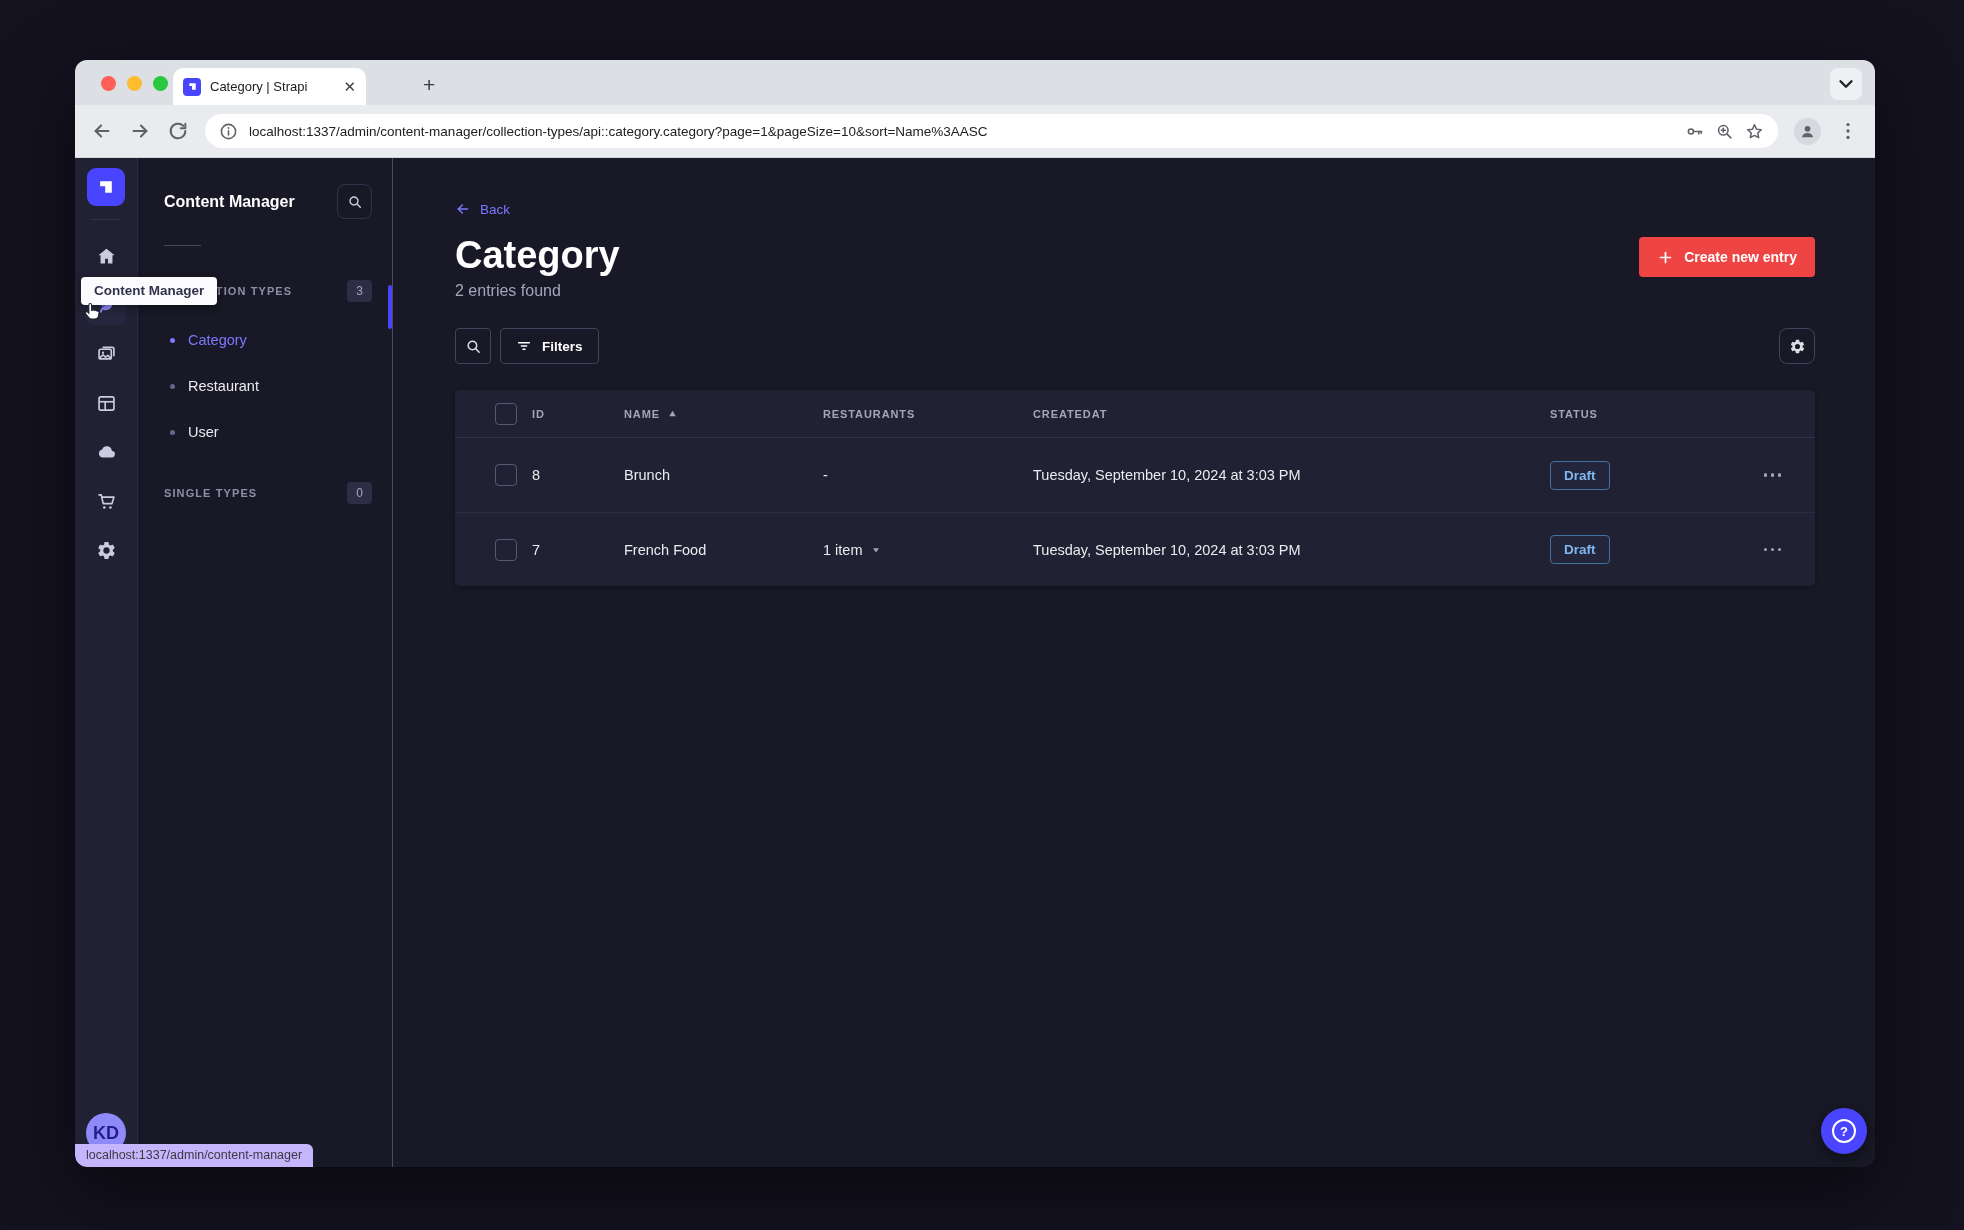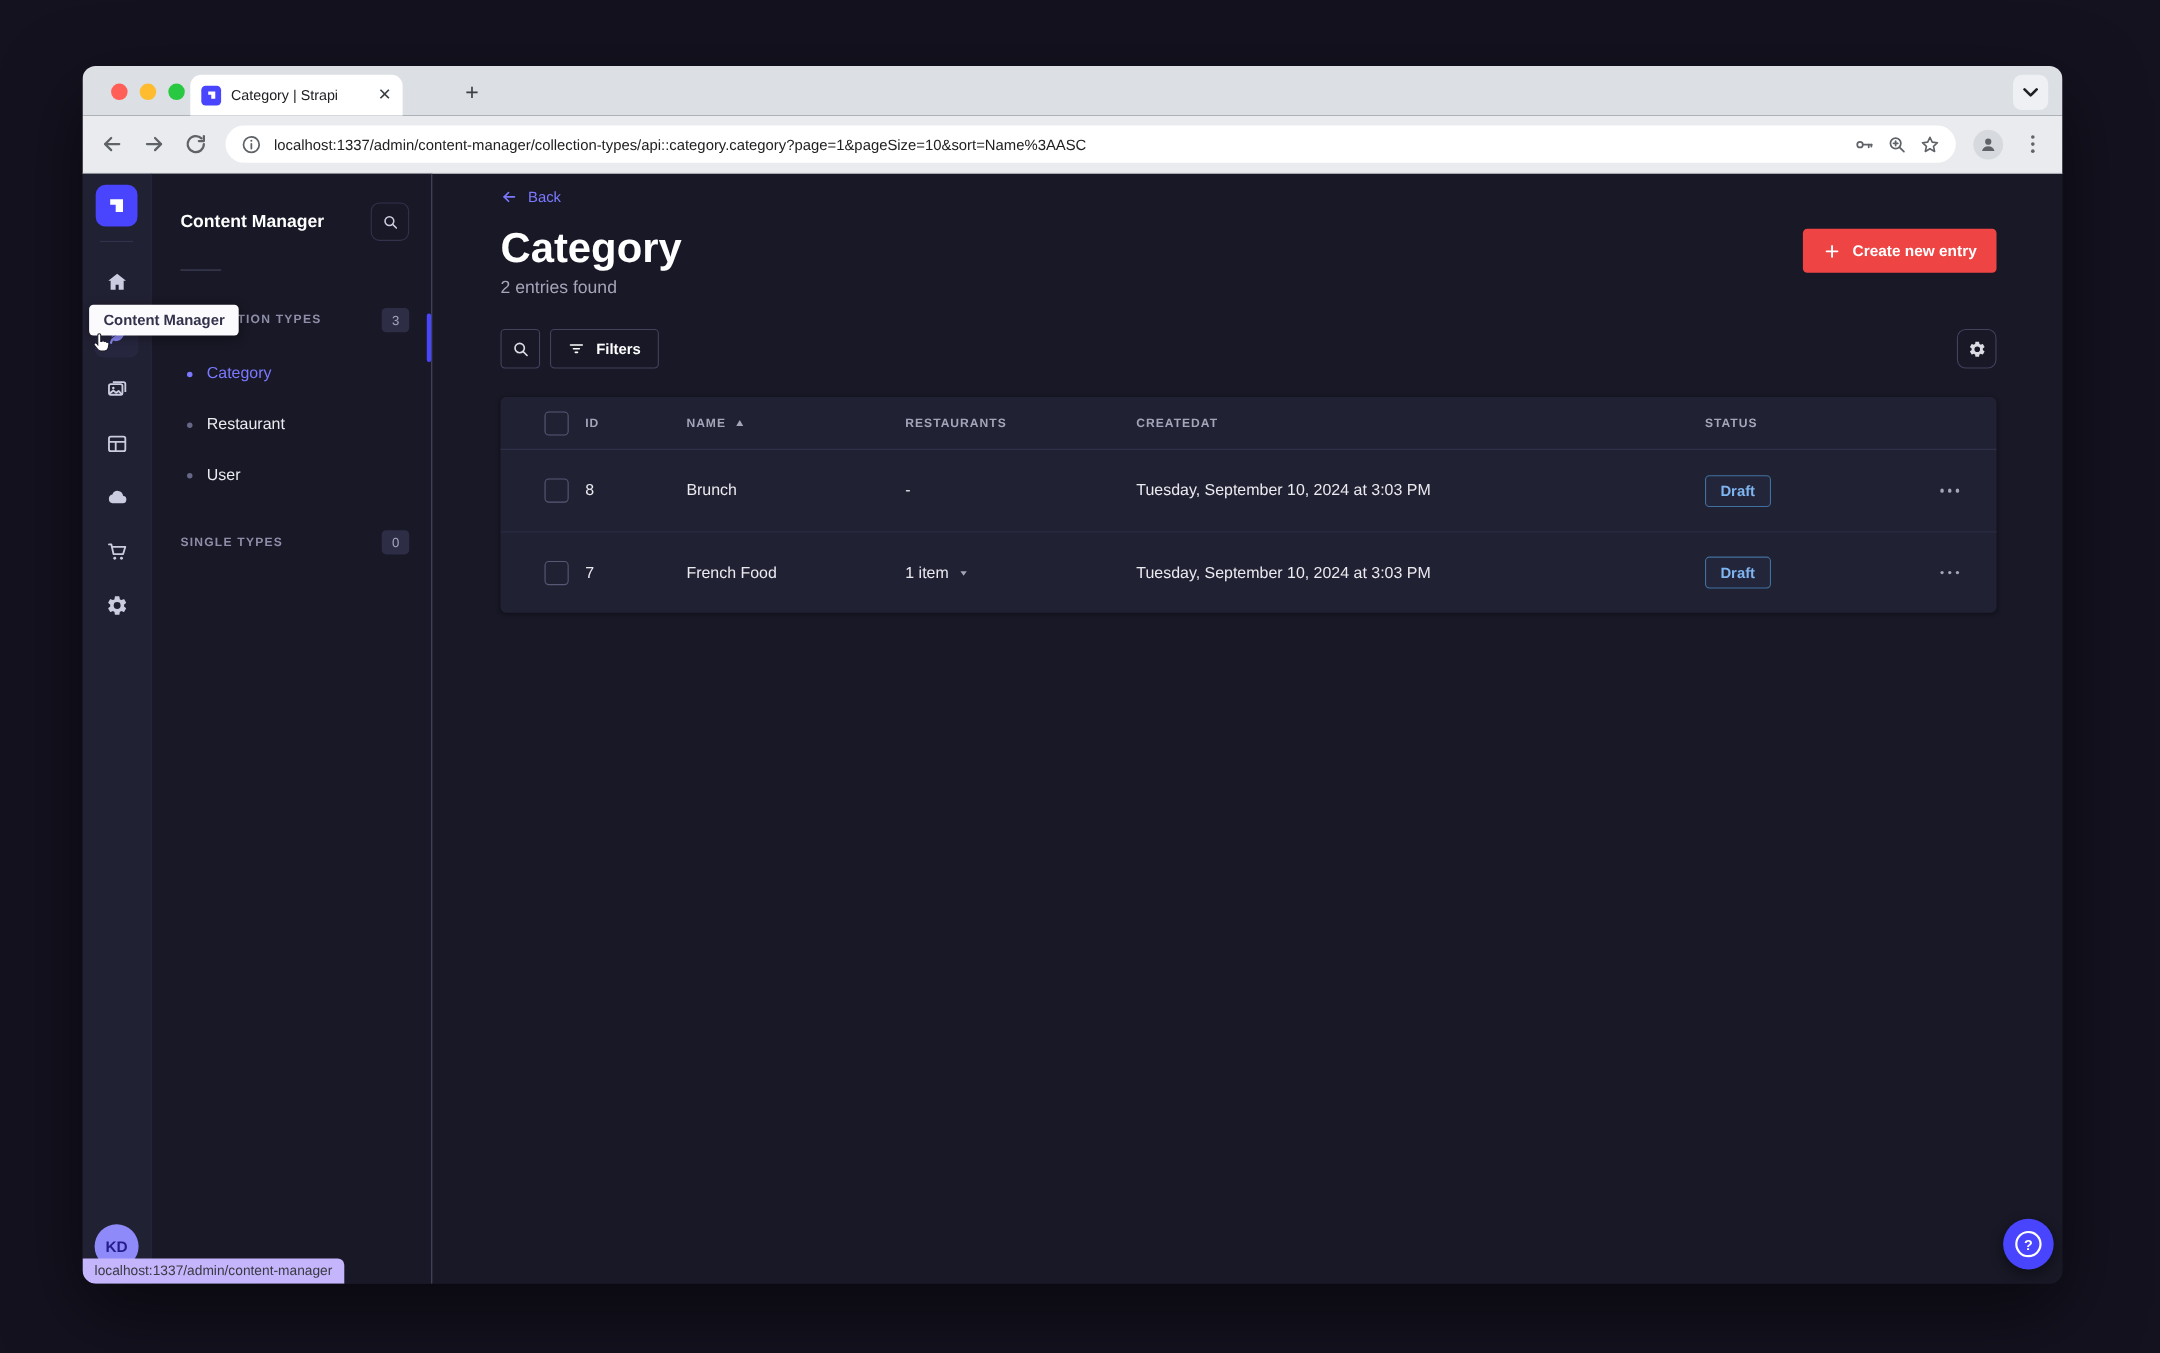--- a/index.html
+++ b/index.html
@@ -42,21 +42,21 @@
           display:flex; flex-direction:column; align-items:center; padding:10px 0 14px; }
   .logo { width:38px; height:38px; border-radius:9px; background:#4945ff;
           display:flex; align-items:center; justify-content:center; }
   .rail-divider { width:30px; height:1px; background:#32324d; margin:13px 0 16px; }
   .rail-btn { width:40px; height:40px; border-radius:8px; display:flex; align-items:center;
               justify-content:center; color:#cccce0; margin-bottom:9px; position:relative; }
   .rail-btn.active { background:#26263f; color:#7b79ff; }
   .hand-cursor { position:absolute; left:-4px; top:16px; z-index:30; }
   .rail-spacer { flex:1; }
   .avatar { width:40px; height:40px; border-radius:50%; background:#8e8afa; color:#241d8a;
-            font-size:14px; font-weight:bold; display:flex; align-items:center; justify-content:center; }
+            font-size:18px; font-weight:bold; display:flex; align-items:center; justify-content:center; }
 
   .subnav { width:255px; background:#181826; border-right:1px solid #4a4a64; flex:none;
             padding:26px 0 0 26px; position:relative; }
   .subnav-header { display:flex; align-items:center; justify-content:space-between; padding-right:20px; }
   .subnav-title { font-size:16px; font-weight:bold; color:#ffffff; }
   .subnav-search { width:35px; height:35px; border:1px solid #32324d; border-radius:8px;
                    display:flex; align-items:center; justify-content:center; color:#cccce0; }
   .subnav-divider { width:37px; height:1px; background:#45455f; margin:26px 0 0; }
   .section-row { display:flex; align-items:center; justify-content:space-between;
                  padding-right:20px; margin-top:34px; }
@@ -68,21 +68,21 @@
   .subnav-item.active .bullet { background:#7b79ff; }
   .subnav-item.active .subnav-item-label { color:#7b79ff; }
   .scroll-indicator { position:absolute; right:0; top:127px; width:4px; height:44px;
                       background:#4945ff; border-radius:2px; }
 
   .nav-tooltip { position:absolute; left:6px; top:119px; height:28px; z-index:25;
                  background:#fbfbfd; border-radius:4px; padding:0 13px; line-height:28px;
                  font-size:13.5px; font-weight:bold; color:#32324d;
                  box-shadow:0 2px 10px rgba(0,0,0,.4); white-space:nowrap; }
 
-  .content { flex:1; padding:13px 60px 0 62px; min-width:0; }
+  .content { flex:1; padding:43px 60px 0 62px; min-width:0; }
   .back-row { display:inline-flex; align-items:center; gap:9px; color:#7b79ff; }
   .back-label { font-size:13.5px; color:#7b79ff; }
   .title-row { display:flex; justify-content:space-between; align-items:flex-start; margin-top:14px; }
   .page-title { font-size:38px; font-weight:bold; color:#ffffff; line-height:1.1; }
   .create-btn { display:flex; align-items:center; gap:10px; background:#ef4444; border:none;
                 border-radius:4px; height:40px; padding:0 18px; color:#ffffff; font-size:14px;
                 font-weight:bold; margin-top:2px; font-family:inherit; }
   .subtitle { font-size:16px; color:#a5a5ba; margin-top:5px; }
 
   .filters-row { display:flex; align-items:flex-start; gap:9px; margin-top:28px; }

